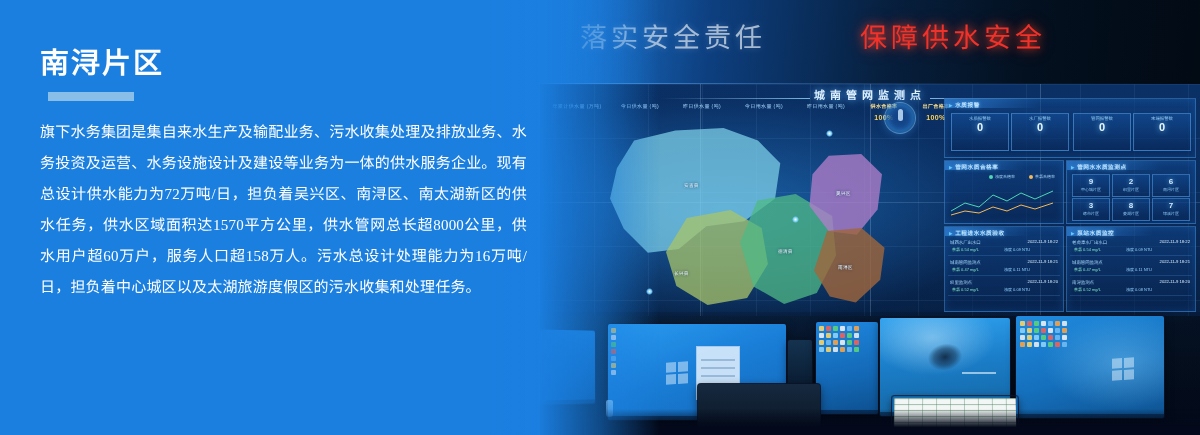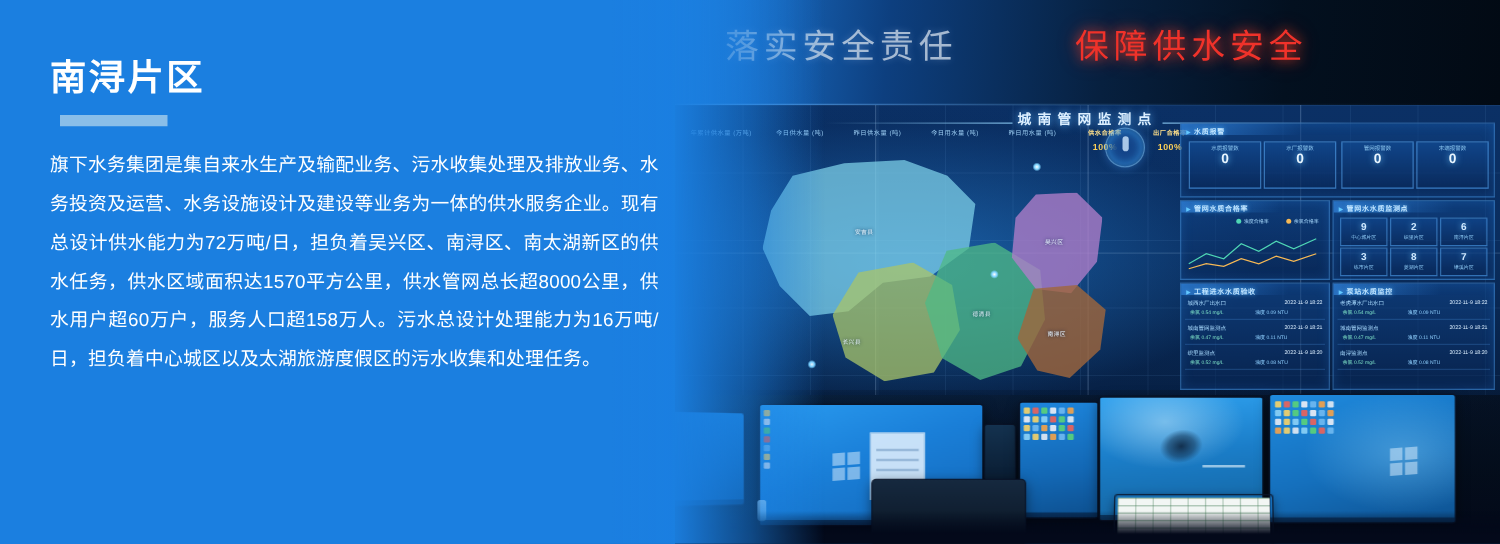--- a/index.html
+++ b/index.html
@@ -232,21 +232,21 @@
   .content{position:absolute;left:40px;top:48px;width:500px;}
   .title{
     color:#ffffff;font-size:29px;font-weight:bold;letter-spacing:2px;
     line-height:1.1;margin:0;
   }
   .rule{
     width:86px;height:9px;background:#89bee9;margin:12px 0 0 8px;
   }
   .body-text{
     margin:16px 0 0 0;color:#ffffff;font-size:15px;line-height:31px;
-    letter-spacing:.2px;text-align:justify;width:487px;
+    letter-spacing:.2px;text-align:justify;width:487px;font-family:Liberation Serif, serif;
   }
 </style>
 </head>
 <body>
 
 <div id="stage">
 
   <div class="photo">
     <div class="room-wall"></div>
 

